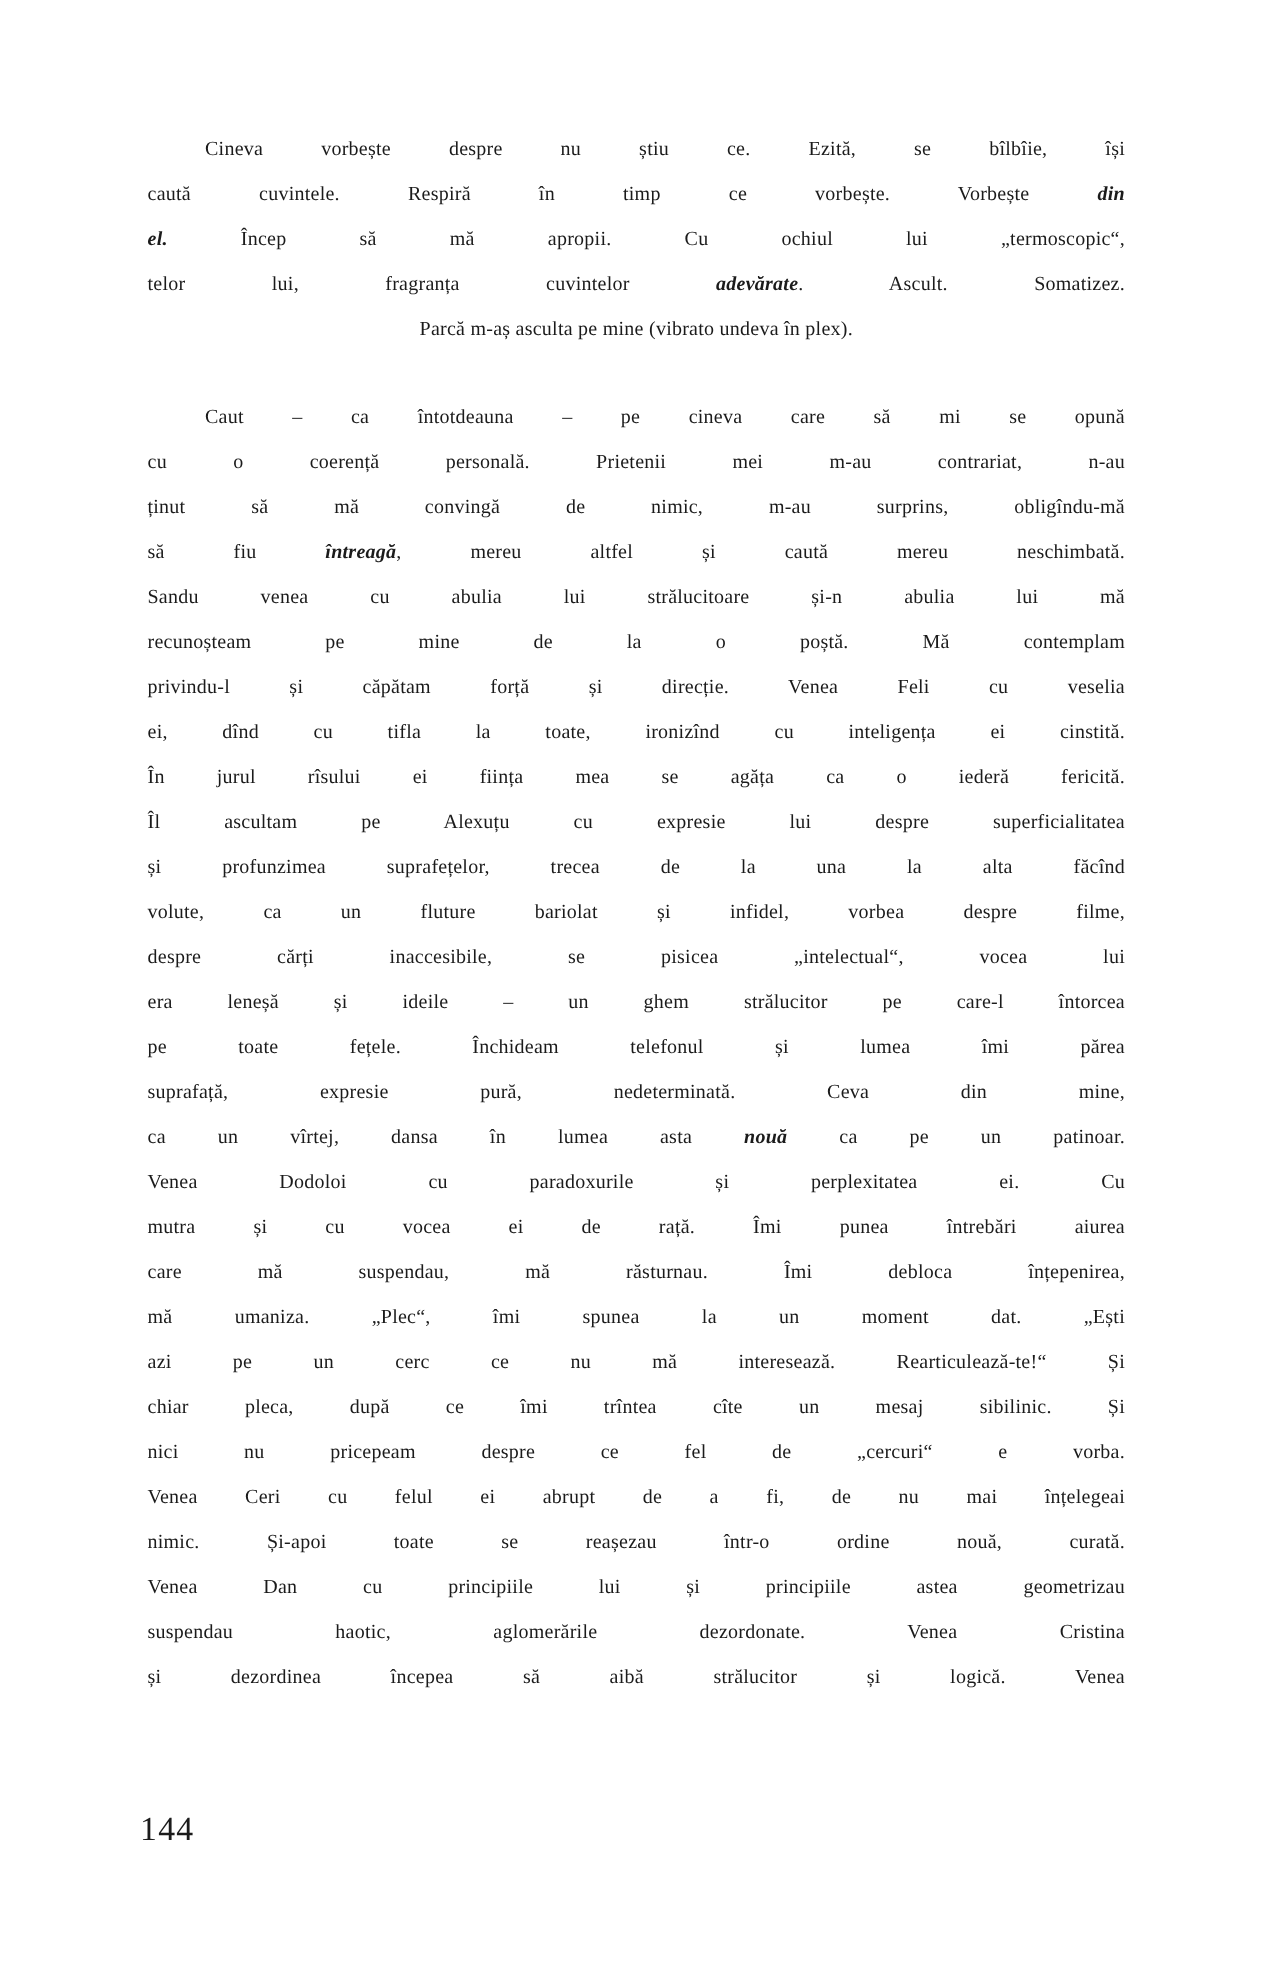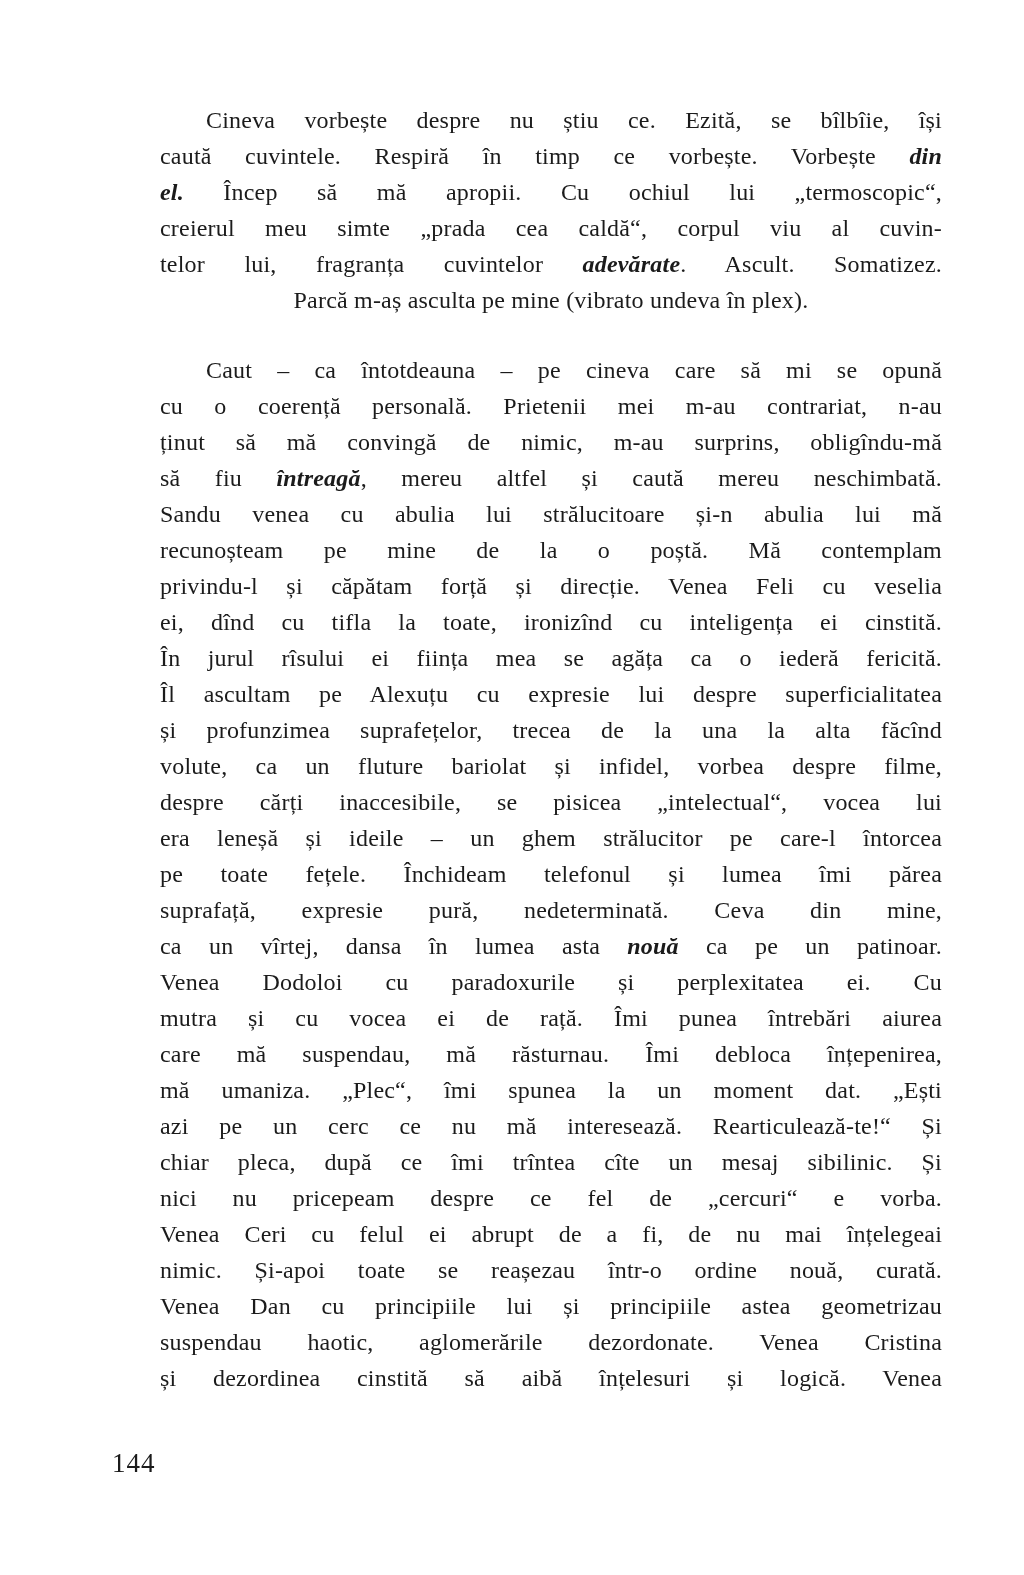--- a/index.html
+++ b/index.html
@@ -21,24 +21,23 @@
     left: 0;
     width: 1024px;
     height: 1575px;
     background: #ffffff;
   }
   .text-block {
     position: absolute;
     top: 102px;
     left: 118px;
     width: 782px;
-    font-size: 24px;
+    font-size: 16px;
     line-height: 36px;
     letter-spacing: 0.2px;
-    margin-left: 42px;
   }
   .paragraph { margin: 0; }
   .paragraph + .paragraph { margin-top: 34px; }
   .line {
     height: 36px;
     text-align: center;
     white-space: normal;
     overflow: visible;
   }
   .line.j {
@@ -63,21 +62,20 @@
 </style>
 </head>
 <body>
 
 <div class="page">
   <div class="text-block">
       <div class="paragraph">
         <div class="line j indent"><span>Cineva vorbește despre nu știu ce. Ezită, se bîlbîie, își</span></div>
         <div class="line j"><span>caută cuvintele. Respiră în timp ce vorbește. Vorbește </span><span class="it">din</span></div>
         <div class="line j"><span class="it">el.</span><span> Încep să mă apropii. Cu ochiul lui „termoscopic“,</span></div>
-        <div class="line j"><span>creierul meu simte „prada cea caldă“, corpul viu al cuvin-</span></div>
         <div class="line j"><span>telor lui, fragranța cuvintelor </span><span class="it">adevărate</span><span>. Ascult. Somatizez.</span></div>
         <div class="line"><span>Parcă m-aș asculta pe mine (vibrato undeva în plex).</span></div>
       </div>
       <div class="paragraph">
         <div class="line j indent"><span>Caut – ca întotdeauna – pe cineva care să mi se opună</span></div>
         <div class="line j"><span>cu o coerență personală. Prietenii mei m-au contrariat, n-au</span></div>
         <div class="line j"><span>ținut să mă convingă de nimic, m-au surprins, obligîndu-mă</span></div>
         <div class="line j"><span>să fiu </span><span class="it">întreagă</span><span>, mereu altfel și caută mereu neschimbată.</span></div>
         <div class="line j"><span>Sandu venea cu abulia lui strălucitoare și-n abulia lui mă</span></div>
         <div class="line j"><span>recunoșteam pe mine de la o poștă. Mă contemplam</span></div>
@@ -96,17 +94,17 @@
         <div class="line j"><span>mutra și cu vocea ei de rață. Îmi punea întrebări aiurea</span></div>
         <div class="line j"><span>care mă suspendau, mă răsturnau. Îmi debloca înțepenirea,</span></div>
         <div class="line j"><span>mă umaniza. „Plec“, îmi spunea la un moment dat. „Ești</span></div>
         <div class="line j"><span>azi pe un cerc ce nu mă interesează. Rearticulează-te!“ Și</span></div>
         <div class="line j"><span>chiar pleca, după ce îmi trîntea cîte un mesaj sibilinic. Și</span></div>
         <div class="line j"><span>nici nu pricepeam despre ce fel de „cercuri“ e vorba.</span></div>
         <div class="line j"><span>Venea Ceri cu felul ei abrupt de a fi, de nu mai înțelegeai</span></div>
         <div class="line j"><span>nimic. Și-apoi toate se reașezau într-o ordine nouă, curată.</span></div>
         <div class="line j"><span>Venea Dan cu principiile lui și principiile astea geometrizau</span></div>
         <div class="line j"><span>suspendau haotic, aglomerările dezordonate. Venea Cristina</span></div>
-        <div class="line j"><span>și dezordinea cinstită să aibă înțelesuri și logică. Venea</span></div>
+        <div class="line j"><span>și dezordinea începea să aibă strălucitor și logică. Venea</span></div>
       </div>
     </div>
   <div class="page-number">144</div>
 </div>
 
 </body></html>

